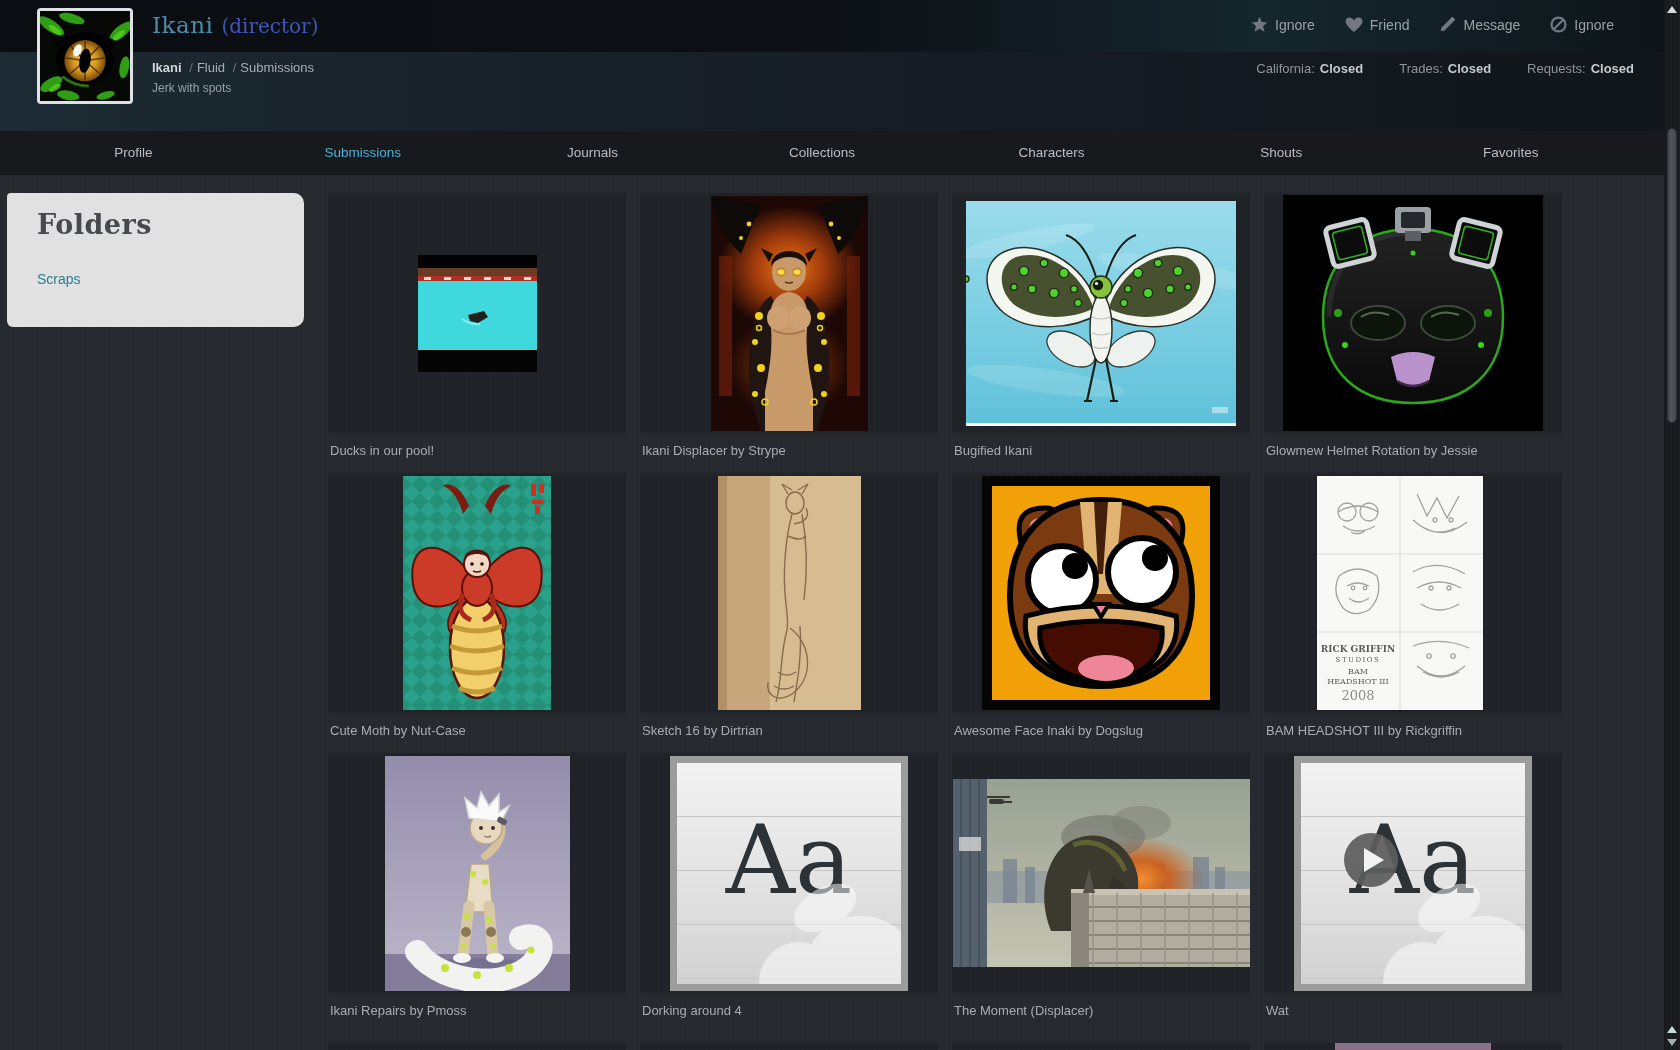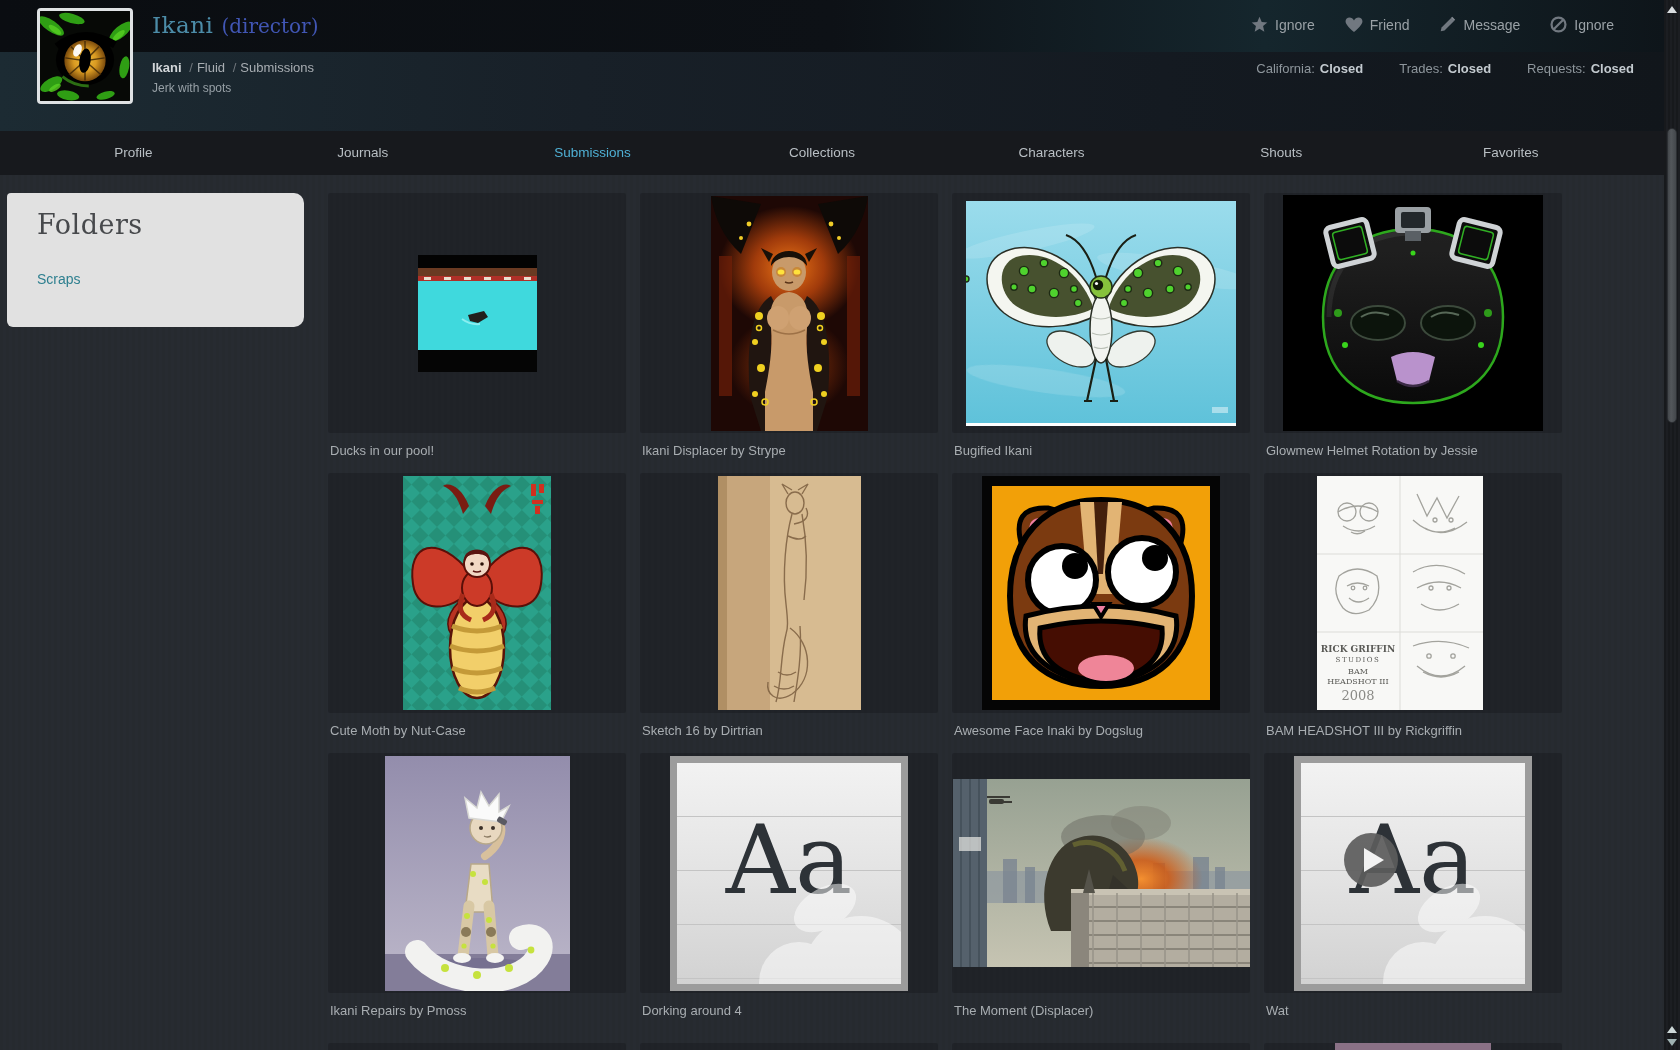--- a/index.html
+++ b/index.html
@@ -35,21 +35,21 @@
   .info-line2 { position:absolute; left:152px; top:81px; font-size:12px; color:#97a0a6; }
 
   .statuses { position:absolute; right:46px; top:61px; display:flex; gap:36px; }
   .status { font-size:13px; color:#8e969c; }
   .status b { color:#c4cbd0; margin-left:5px; }
 
   
   .folders-panel { position:absolute; left:7px; top:193px; width:297px; height:134px;
     background:#e1e1e1; border-radius:4px 10px 10px 6px; }
   .folders-title { position:absolute; left:30px; top:16px; font-family:"DejaVu Serif", serif;
-    font-size:27px; font-weight:400; color:#47494c; letter-spacing:.5px; }
+    font-size:27px; font-weight:700; color:#47494c; letter-spacing:.5px; }
   .folder-link { position:absolute; left:30px; top:78px; font-size:14px; color:#2d7f8f; cursor:pointer; }
 
   
   .grid { position:absolute; left:328px; top:193px; width:1234px; height:857px; }
   .cell { position:absolute; width:298px; height:240px; background:rgba(0,0,0,.17);
           border-radius:2px; display:flex; align-items:center; justify-content:center; }
   .cap { position:absolute; width:296px; height:17px; font-size:13px; color:#a8adb1;
          white-space:nowrap; overflow:hidden; cursor:pointer; }
   .thumb { position:relative; overflow:hidden; }
   .thumb svg { display:block; }
@@ -171,22 +171,22 @@
 
   <div class="statuses">
     <div class="status"><span>California:</span><b>Closed</b></div>
     <div class="status"><span>Trades:</span><b>Closed</b></div>
     <div class="status"><span>Requests:</span><b>Closed</b></div>
   </div>
 
   <div class="navbar">
     <div class="nav-tabs">
       <div class="nav-tab">Profile</div>
+      <div class="nav-tab active">Submissions</div>
       <div class="nav-tab">Journals</div>
-      <div class="nav-tab active">Submissions</div>
       <div class="nav-tab">Collections</div>
       <div class="nav-tab">Characters</div>
       <div class="nav-tab">Shouts</div>
       <div class="nav-tab">Favorites</div>
     </div>
   </div>
 
   <div class="folders-panel">
     <div class="folders-title">Folders</div>
     <div class="folder-link">Scraps</div>

